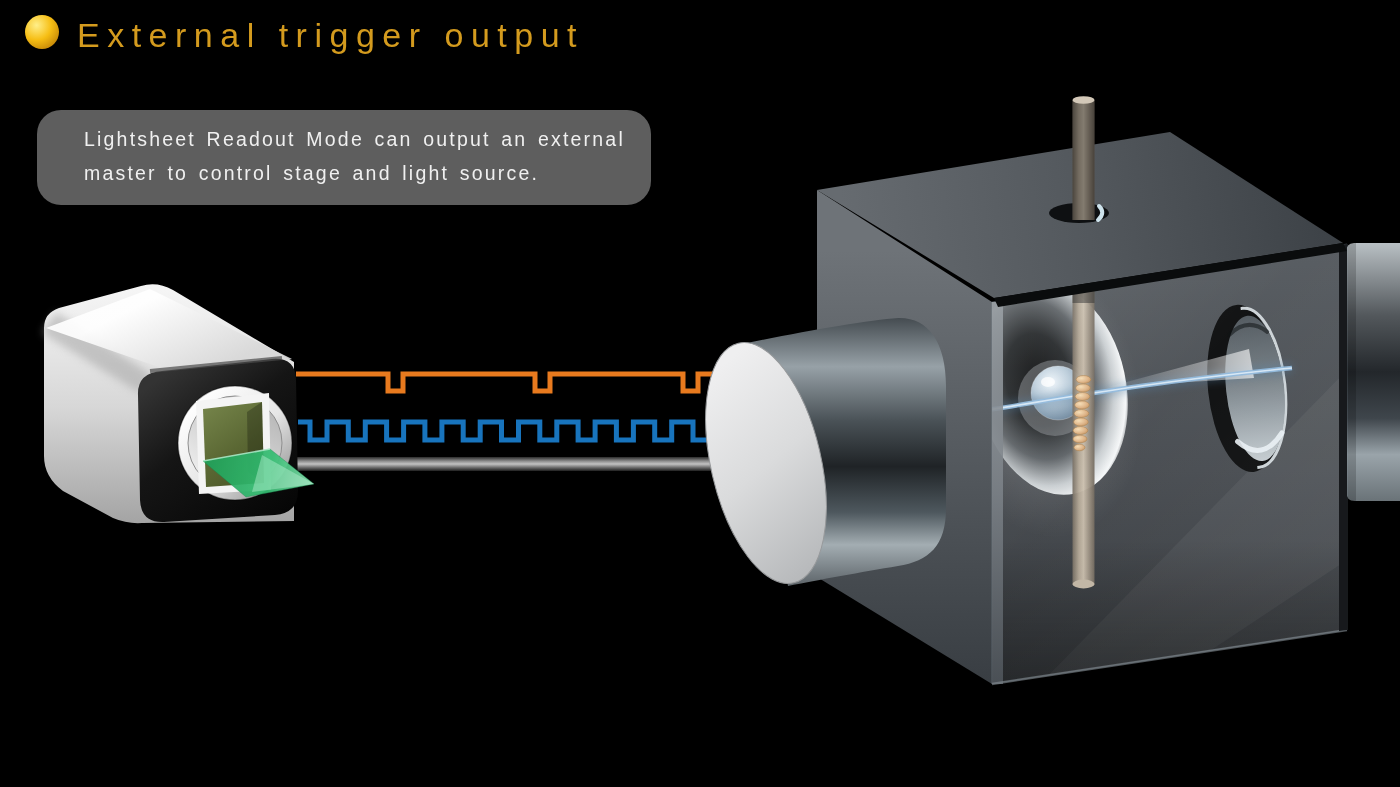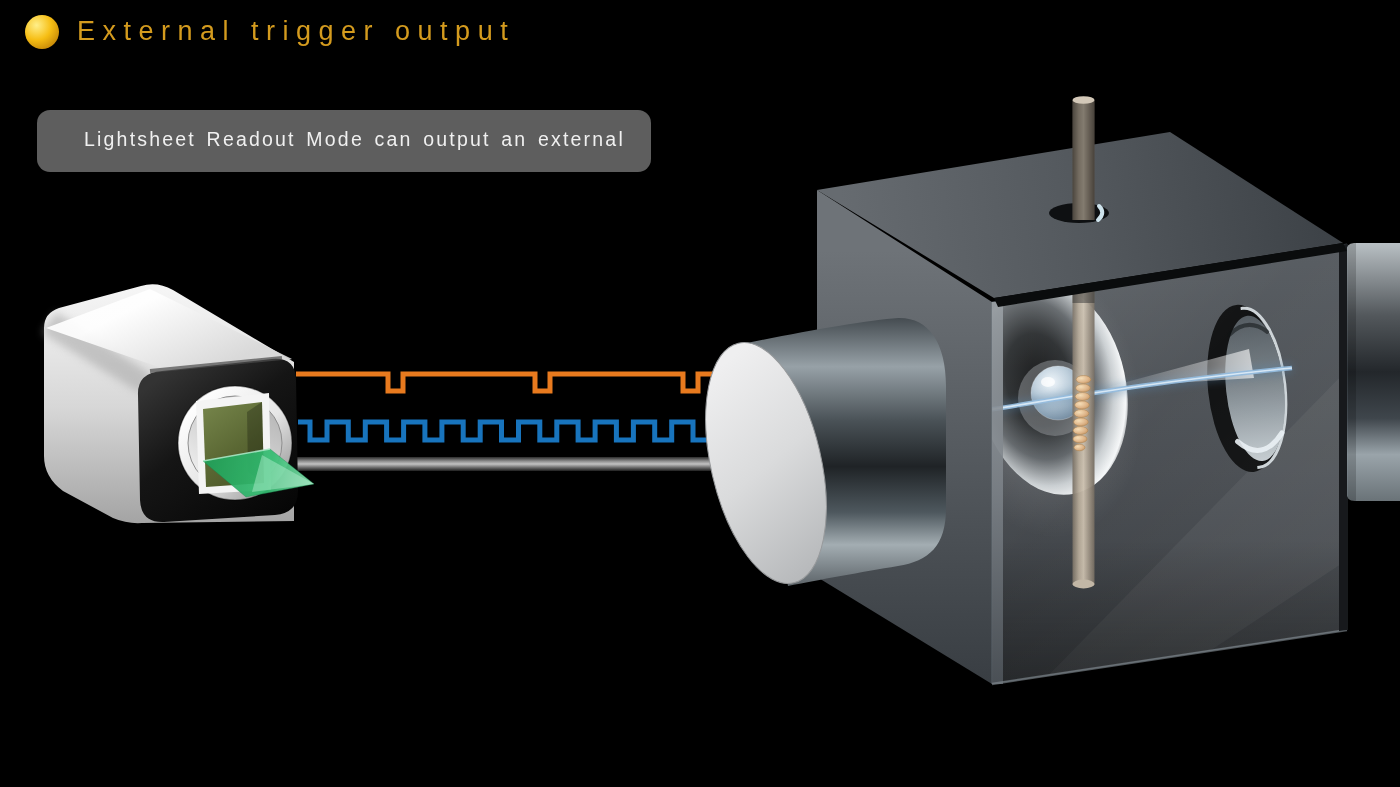--- a/index.html
+++ b/index.html
@@ -1,23 +1,23 @@
 <!DOCTYPE html>
 <html><head>
 <meta charset="utf-8">
 <style>
   html,body{margin:0;padding:0;background:#000;}
   .stage{position:relative;width:1400px;height:787px;background:#000;overflow:hidden;
          font-family:"Liberation Sans",sans-serif;}
   .stage svg{position:absolute;left:0;top:0;}
   .hdr{position:absolute;left:0;top:0;height:70px;width:100%;}
   .bullet{position:absolute;left:25px;top:15px;width:34px;height:34px;border-radius:50%;}
-  .title{position:absolute;left:77px;top:16px;margin:0;font-size:27px;font-weight:400;
+  .title{position:absolute;left:77px;top:16px;margin:0;font-size:34px;font-weight:400;
          letter-spacing:7.5px;color:#d49b1e;white-space:nowrap;}
-  .desc{position:absolute;left:37px;top:110px;border-radius:13px;background:#5e5e5e;
+  .desc{position:absolute;left:37px;top:110px;border-radius:24px;background:#5e5e5e;
         color:#f0f0f0;padding:13px 26px 15px 47px;}
   .desc .line{font-size:19.5px;letter-spacing:2.2px;word-spacing:3px;line-height:33.5px;white-space:nowrap;}
 </style>
 </head>
 <body>
 
 <div class="stage">
 
 <svg width="1400" height="787" viewBox="0 0 1400 787">
   <defs>
@@ -263,15 +263,16 @@
   </g>
 </svg>
 
 <div class="hdr">
   <span class="bullet" style="background: radial-gradient(circle at 34% 30%, rgb(255, 239, 138) 0%, rgb(246, 190, 20) 45%, rgb(178, 113, 2) 95%);"></span>
   <h1 class="title" style="color: rgb(212, 155, 30);">External trigger output</h1>
 </div>
 
 <div class="desc" style="background: rgb(94, 94, 94); color: rgb(240, 240, 240);">
   <div class="line">Lightsheet Readout Mode can output an external</div>
+  <div class="line">master to control stage and light source.</div>
 </div>
 
 </div>
 
 </body></html>

